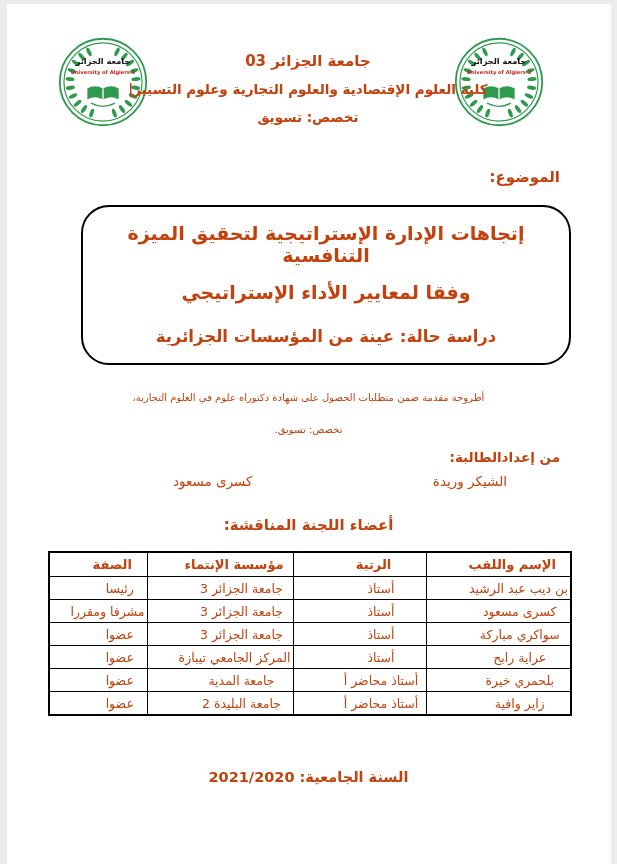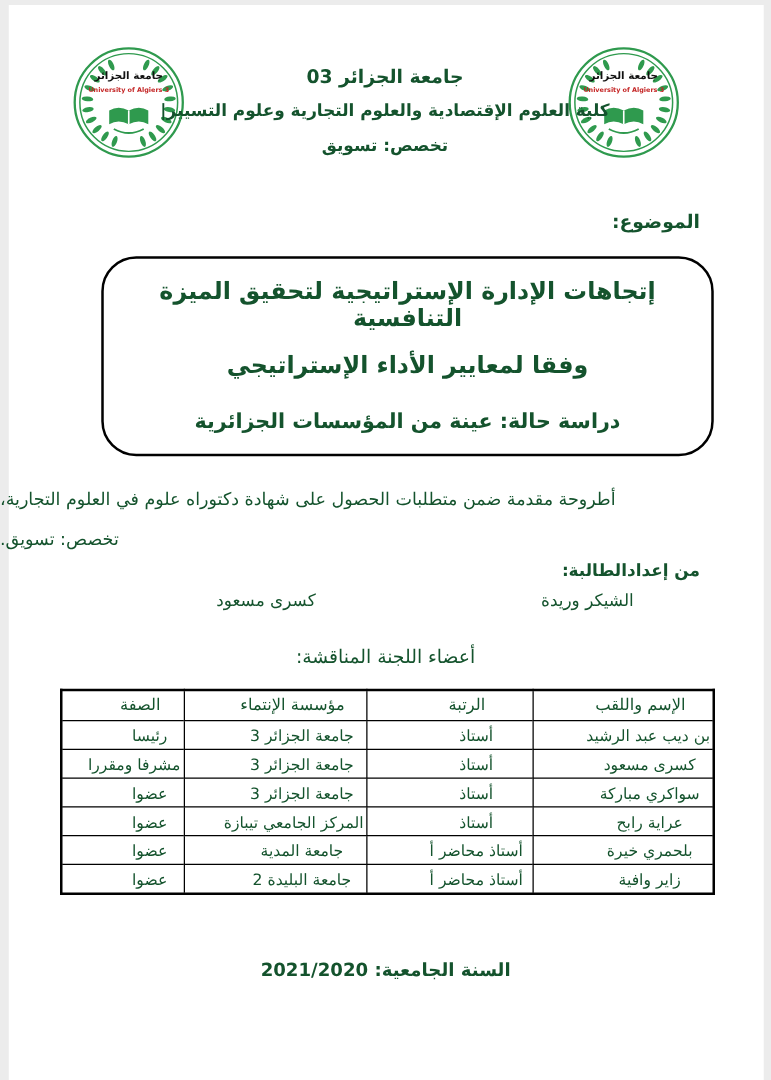--- a/index.html
+++ b/index.html
@@ -4,21 +4,21 @@
 <style>
   html,body{margin:0;padding:0;}
   body{
     width:617px;height:864px;
     background:#e9e9e9;
     font-family:"DejaVu Sans","Liberation Sans",sans-serif;
     position:relative;overflow:hidden;
   }
   .page{
     position:absolute;left:0;top:0;width:617px;height:864px;
-    background:#ffffff;color:#14532d;direction:rtl;
+    background:#ffffff;color:#c2410c;direction:rtl;
   }
   .edge{position:absolute;background:#ececec;}
   .edge-left{left:0;top:0;bottom:0;width:7px;}
   .edge-right{right:0;top:0;bottom:0;width:6px;}
   .edge-top{left:0;top:0;right:0;height:4px;}
 
   .logo{position:absolute;top:36px;width:92px;height:92px;}
   .logo-left{left:57px;}
   .logo-right{left:453px;}
 
@@ -36,46 +36,46 @@
 
   .title-box{
     position:absolute;left:57px;top:205px;width:490px;height:160px;
     border:2.5px solid #000;border-radius:28px;
     box-sizing:border-box;text-align:center;font-weight:bold;margin-left:24px;
   }
   .title-box .t1{margin-top:15px;font-size:19px;}
   .title-box .t2{margin-top:15px;font-size:19px;text-align:center;}
   .title-box .t3{margin-top:24px;font-size:16.5px;}
 
-  .note-line{position:absolute;left:0;width:100%;text-align:left;font-size:14px;}
+  .note-line{position:absolute;left:0;width:100%;text-align:center;font-size:10px;}
   .note-1{top:392px;}
   .note-2{top:424px;}
 
   .attr-label{position:absolute;font-weight:bold;font-size:13.5px;white-space:nowrap;}
   .prepared-label{top:449px;right:57px;}
   .supervisor-label{top:449px;left:133px;}
   .attr-name{position:absolute;font-size:13.5px;white-space:nowrap;}
   .prepared-name{top:473px;right:110px;}
   .supervisor-name{top:473px;left:173px;}
 
   .committee-heading{
     position:absolute;top:516px;left:0;width:100%;
-    text-align:center;font-weight:normal;font-size:15px;
+    text-align:center;font-weight:bold;font-size:15px;
   }
 
   table.committee{
     position:absolute;top:551px;left:48px;width:522px;
     border-collapse:collapse;table-layout:fixed;
     border:2.5px solid #000;
   }
   table.committee th,table.committee td{
     border:1.7px solid #000;text-align:center;vertical-align:middle;
     padding:0 2px;overflow:hidden;white-space:nowrap;
   }
-  table.committee th{height:23px;font-size:13px;font-weight:normal;padding-left:30px;}
+  table.committee th{height:23px;font-size:13px;font-weight:bold;padding-left:30px;}
   table.committee td{height:22px;font-size:12.5px;font-weight:normal;padding-left:45px;}
   col.c-name{width:145px;} col.c-rank{width:133px;}
   col.c-inst{width:146px;} col.c-role{width:98px;}
 
   .footer-line{
     position:absolute;top:769px;left:0;width:100%;
     text-align:center;font-weight:bold;font-size:14.5px;
   }
 </style>
 </head>

